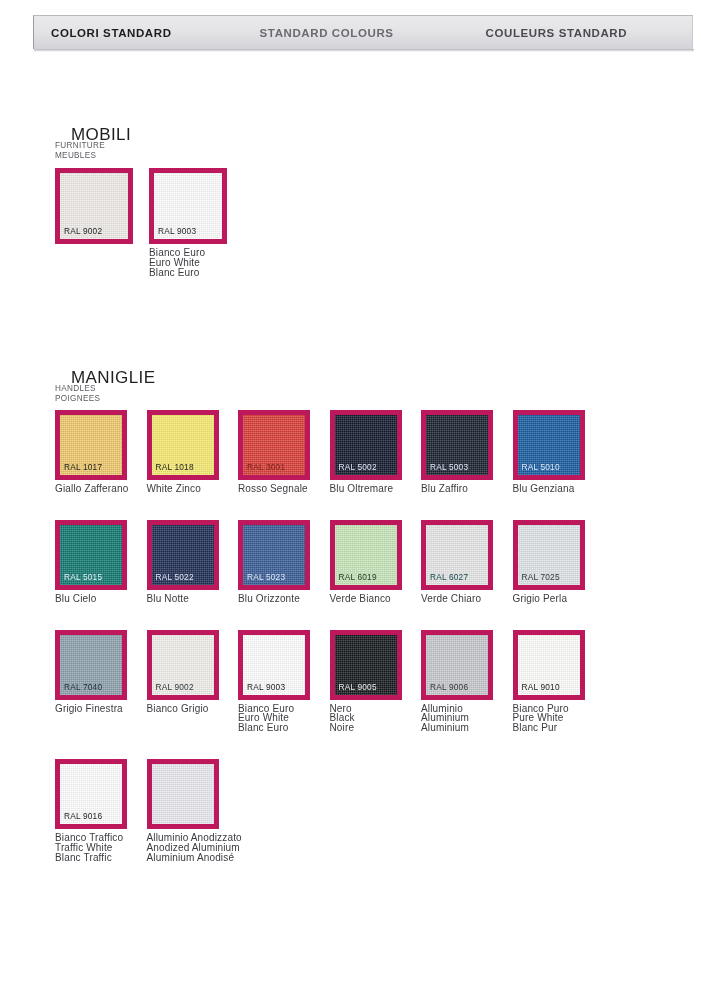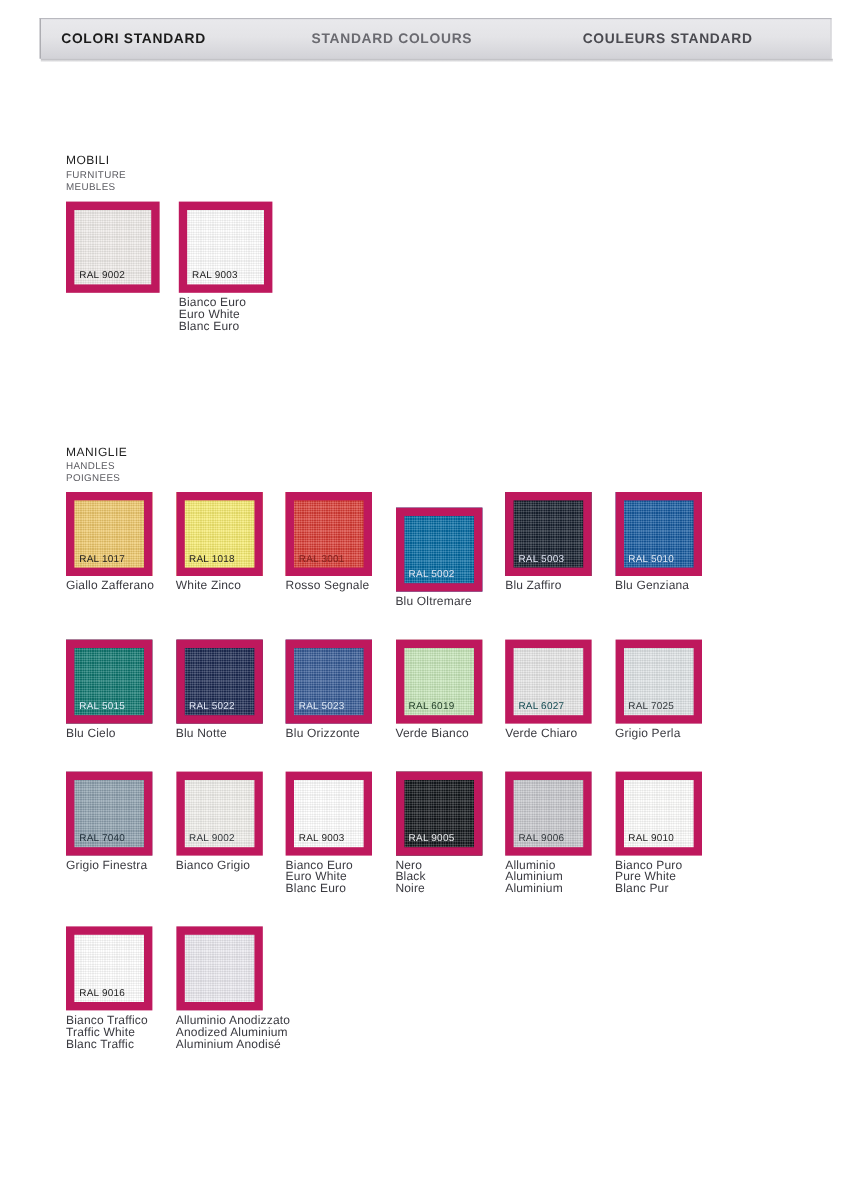--- a/index.html
+++ b/index.html
@@ -60,45 +60,46 @@
   .hdr-it  { margin-left: 18px; color: #1b1b1b; }
   .hdr-en  { margin-left: 88px; color: #6a6a70; }
   .hdr-fr  { margin-left: 92px; color: #4a4a50; }
 
   
   .section {
     position: absolute;
     left: 55px;
   }
   .sec-title {
-    font-size: 10px;
+    font-size: 17px;
     letter-spacing: .4px;
     color: #1f1f1f;
     line-height: 13px;
+    margin-left: 16px;
   }
   .sec-sub {
     font-size: 8.2px;
     letter-spacing: .3px;
     color: #5c5c62;
     line-height: 10px;
   }
 
   
   .grid {
     position: absolute;
     display: flex;
     flex-wrap: wrap;
   }
   .cell {
     position: relative;
   }
   .chip {
     position: relative;
     box-sizing: border-box;
-    border: 7px solid #be185d;
+    border: 5px solid #be185d;
     overflow: hidden;
   }
   .chip .weave {
     position: absolute;
     inset: 0;
     background-image:
       repeating-linear-gradient(0deg,  rgba(255,255,255,.14) 0 1px, rgba(0,0,0,.05) 1px 2px),
       repeating-linear-gradient(90deg, rgba(255,255,255,.12) 0 1px, rgba(0,0,0,.045) 1px 2px);
     pointer-events: none;
   }
@@ -197,21 +198,21 @@
     <div class="cell">
       <div class="chip" style="background: rgb(215, 59, 51);">
         <div class="weave"></div>
         <span class="code" style="color: rgb(126, 31, 28);">RAL 3001</span>
       </div>
       <div class="names">
         <div>Rosso Segnale</div>
       </div>
     </div>
     <div class="cell">
-      <div class="chip" style="background: #0369a1; margin-top: 13px;">
+      <div class="chip" style="background: #0f172a;">
         <div class="weave"></div>
         <span class="code" style="color: rgb(223, 228, 242);">RAL 5002</span>
       </div>
       <div class="names">
         <div>Blu Oltremare</div>
       </div>
     </div>
     <div class="cell">
       <div class="chip" style="background: rgb(23, 32, 46);">
         <div class="weave"></div>

